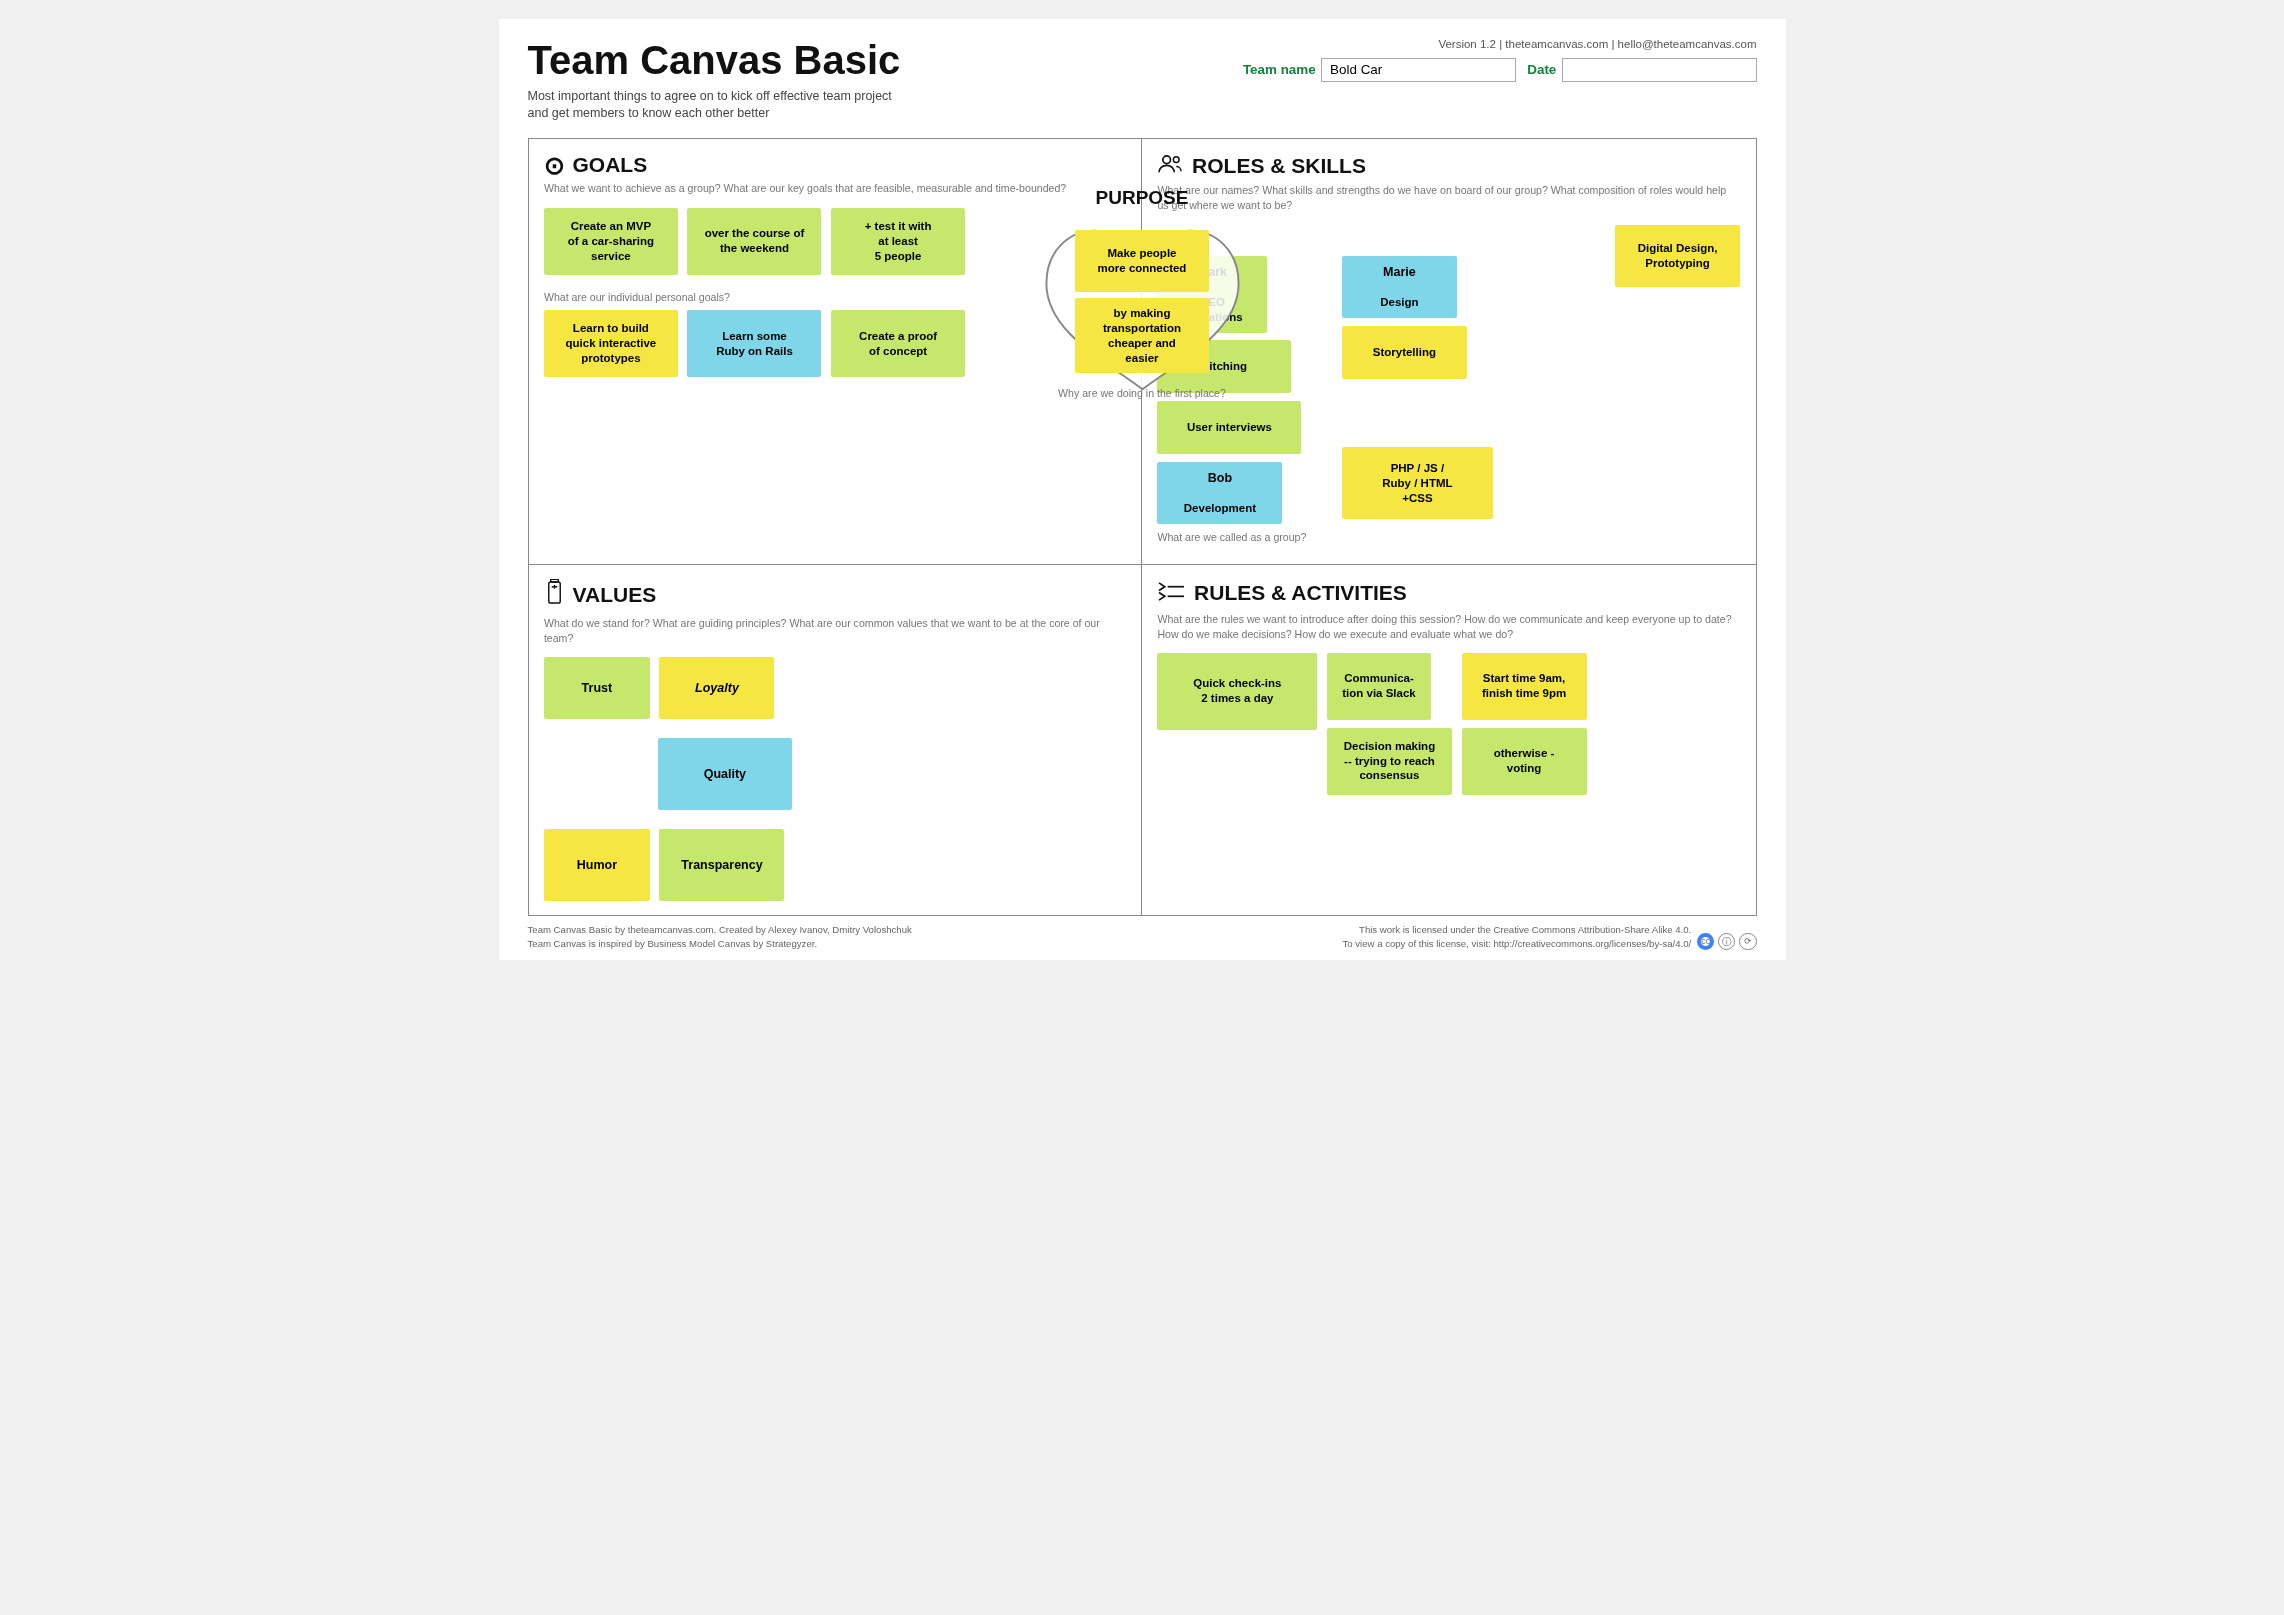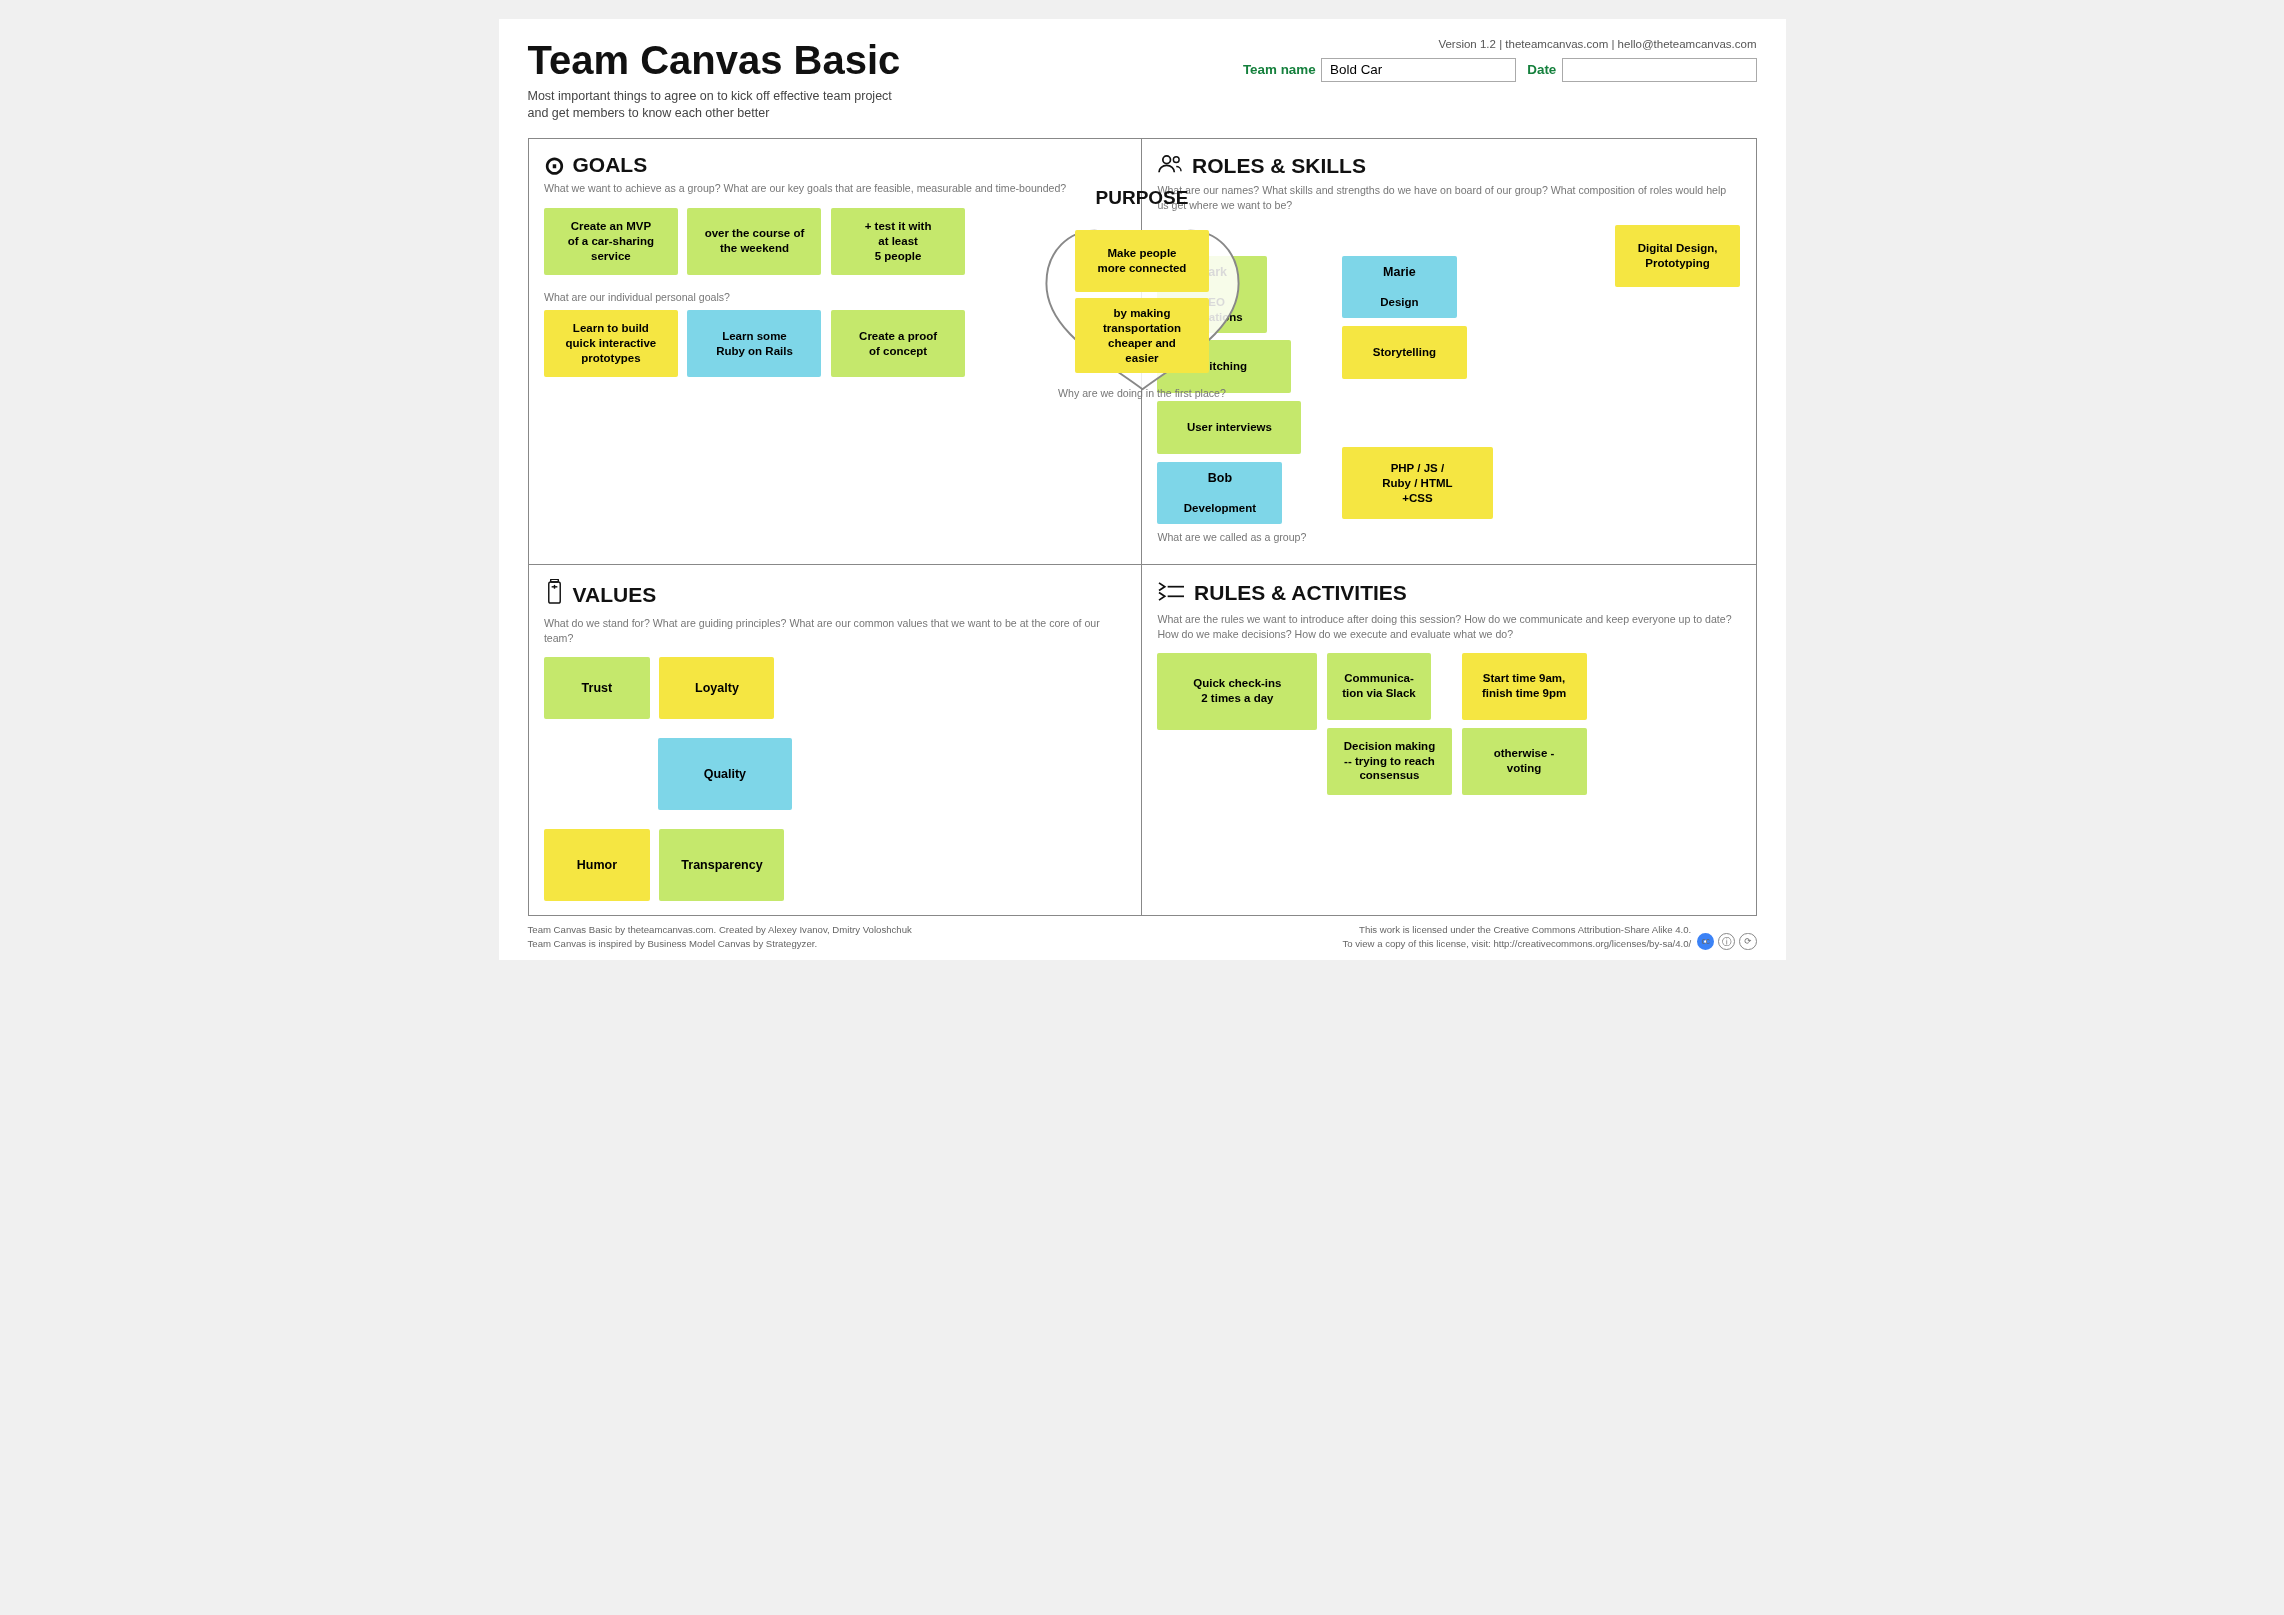--- a/index.html
+++ b/index.html
@@ -344,21 +344,21 @@
             <line x1="11" y1="6" x2="11" y2="10" stroke="#111" stroke-width="1.5"></line>
             <line x1="8" y1="8" x2="14" y2="8" stroke="#111" stroke-width="1.5"></line>
           </svg>
         </span>
         <span>VALUES</span>
       </div>
       <div class="section-description">What do we stand for? What are guiding principles? What are our common values that we want to be at the core of our team?</div>
 
       <div class="values-grid">
         <div class="sticky sticky-green" style="width:106px; min-height:62px; font-size:12.5px;">Trust</div>
-        <div class="sticky sticky-yellow" style="width:115px; min-height:62px; font-size:12.5px;">Loyalty</div>
+        <div class="sticky sticky-yellow" style="width:115px; min-height:62px; font-size:12.5px;font-style:italic;">Loyalty</div>
         <div style="width:100%;"></div>
         <div class="sticky sticky-cyan" style="width:134px; min-height:72px; font-size:12.5px; margin-left:114px;">Quality</div>
         <div style="width:100%;"></div>
         <div class="sticky sticky-yellow" style="width:106px; min-height:72px; font-size:12.5px;">Humor</div>
         <div class="sticky sticky-green" style="width:125px; min-height:62px; font-size:12.5px;">Transparency</div>
       </div>
     </div>
 
     <div class="rules-col">
       <div class="section-title">
@@ -409,20 +409,20 @@
     <div class="footer-left">
       <div>Team Canvas Basic by theteamcanvas.com. Created by Alexey Ivanov, Dmitry Voloshchuk</div>
       <div>Team Canvas is inspired by Business Model Canvas by Strategyzer.</div>
     </div>
     <div class="footer-right">
       <div>
         <div>This work is licensed under the Creative Commons Attribution-Share Alike 4.0.</div>
         <div>To view a copy of this license, visit: http://creativecommons.org/licenses/by-sa/4.0/</div>
       </div>
       <div class="footer-icons">
-        <span style="border:7px solid #3b82f6; border-radius:50%; width:17.3px; height:17.3px; display:flex; align-items:center; justify-content:center; font-size:8.6px;">cc</span>
+        <span style="border:4px solid #3b82f6; border-radius:50%; width:17.3px; height:17.3px; display:flex; align-items:center; justify-content:center; font-size:8.6px;">cc</span>
         <span style="border:1px solid #888; border-radius:50%; width:17.3px; height:17.3px; display:flex; align-items:center; justify-content:center; font-size:9.6px;">ⓘ</span>
         <span style="border:1px solid #888; border-radius:50%; width:17.3px; height:17.3px; display:flex; align-items:center; justify-content:center; font-size:8.6px;">⟳</span>
       </div>
     </div>
   </div>
 </div>
 
 
 </body></html>

